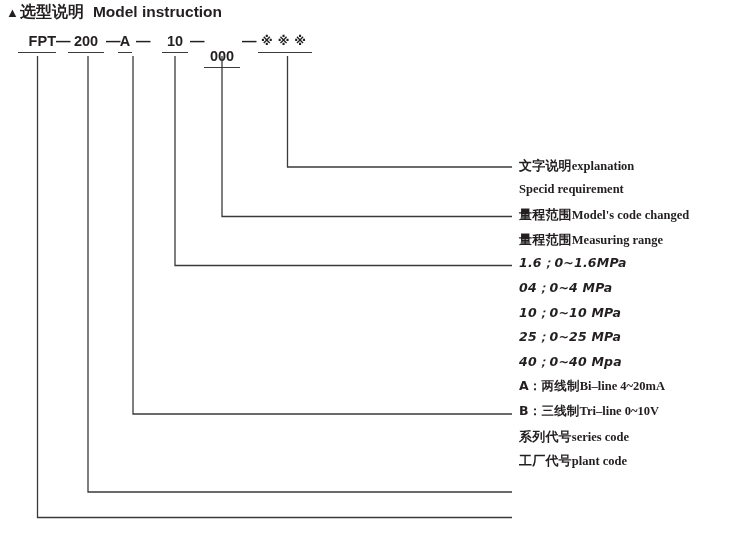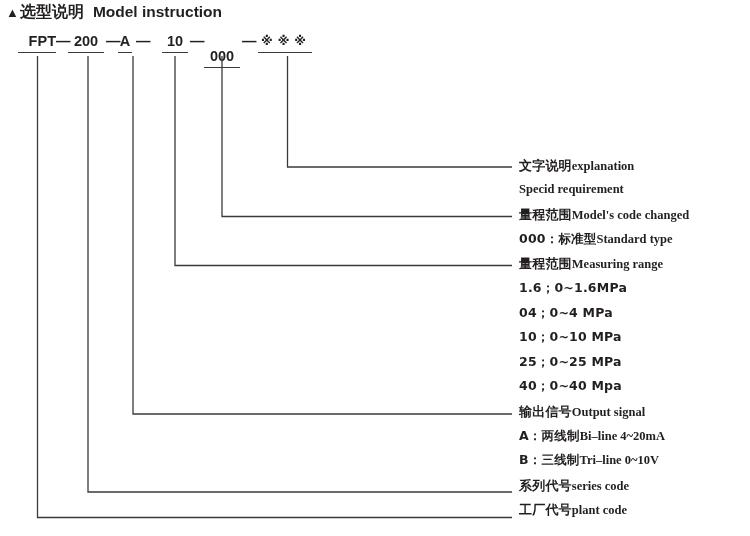--- a/index.html
+++ b/index.html
@@ -119,20 +119,21 @@
     font-size: 12.5px;
   }
   .desc-row.plain {
     font-family: "Liberation Serif", "DejaVu Serif", serif;
     font-size: 12.5px;
     font-weight: bold;
     letter-spacing: 0.1px;
   }
   .desc-row.plain .cn {
     font-size: 12.5px;
+    font-style: italic;
   }
 </style>
 </head>
 <body>
 
 <div id="title-bar">
   <span class="tri">▲</span>
   <span class="cn">选型说明</span>
   <span class="en">Model instruction</span>
 </div>
@@ -165,46 +166,38 @@
       <span class="cn">文字说明</span>
       <span class="en">explanation</span>
     </div>
     <div class="desc-row ">
       <span class="en">Specid requirement</span>
     </div>
     <div class="desc-row ">
       <span class="cn">量程范围</span>
       <span class="en">Model's code changed</span>
     </div>
-    <div class="desc-row sub">
-      <span class="cn">000：标准型</span>
-      <span class="en">Standard type</span>
-    </div>
     <div class="desc-row ">
       <span class="cn">量程范围</span>
       <span class="en">Measuring range</span>
     </div>
     <div class="desc-row plain">
       <span class="cn">1.6；0~1.6MPa</span>
     </div>
     <div class="desc-row plain">
       <span class="cn">04；0~4 MPa</span>
     </div>
     <div class="desc-row plain">
       <span class="cn">10；0~10 MPa</span>
     </div>
     <div class="desc-row plain">
       <span class="cn">25；0~25 MPa</span>
     </div>
     <div class="desc-row plain">
       <span class="cn">40；0~40 Mpa</span>
-    </div>
-    <div class="desc-row ">
-      <span class="cn">输出信号</span>
-      <span class="en">Output signal</span>
     </div>
     <div class="desc-row sub">
       <span class="cn">A：两线制</span>
       <span class="en">Bi–line 4~20mA</span>
     </div>
     <div class="desc-row sub">
       <span class="cn">B：三线制</span>
       <span class="en">Tri–line 0~10V</span>
     </div>
     <div class="desc-row ">

